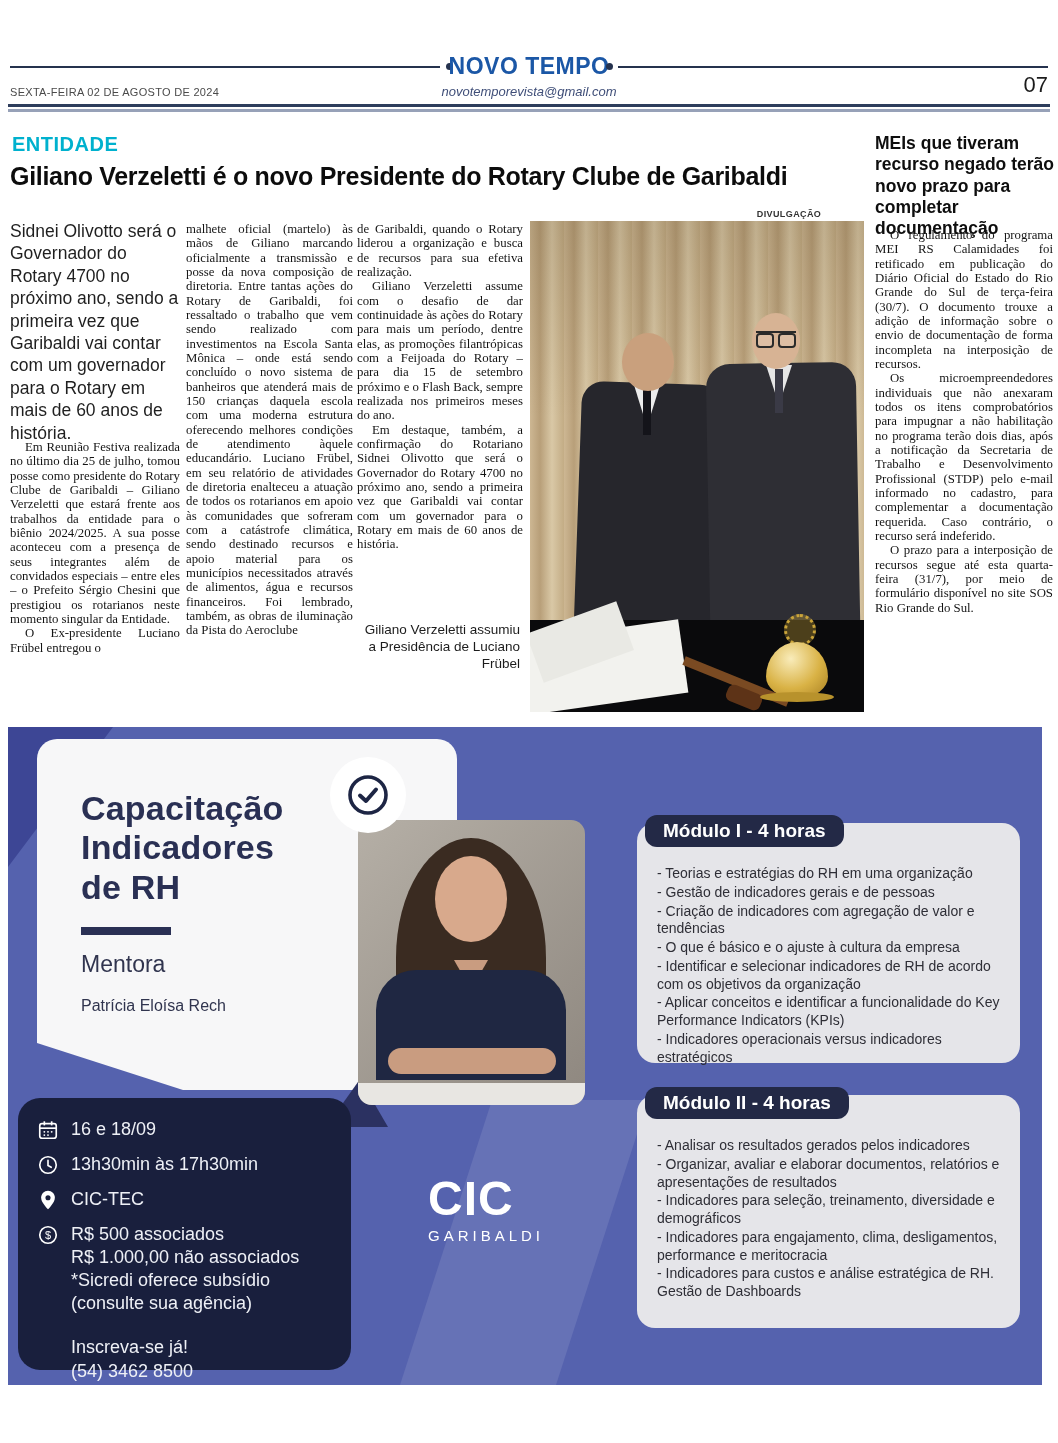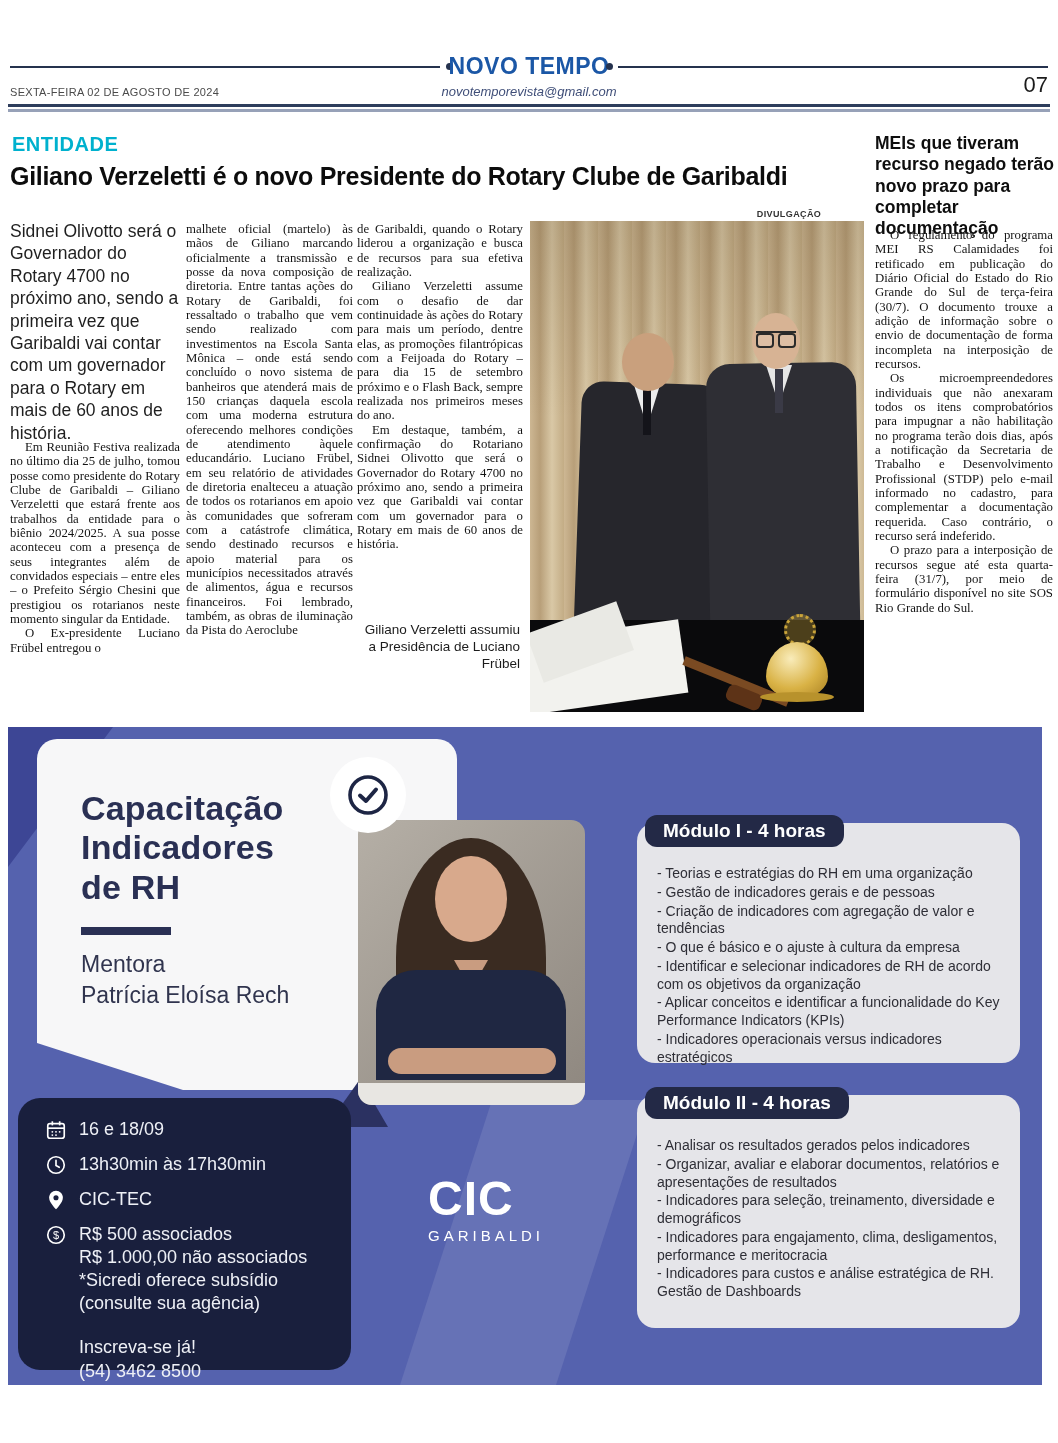--- a/index.html
+++ b/index.html
@@ -82,42 +82,42 @@
            background:rgba(255,255,255,.10);}
   .ad-wedge{position:absolute;left:318px;top:352px;width:62px;height:48px;
             clip-path:polygon(0 100%,55% 0,100% 100%);background:#2b3161;}
   .ad-card{position:absolute;left:29px;top:12px;width:420px;height:351px;background:#f7f7f8;border-radius:20px;}
   .ad-cut{position:absolute;left:29px;top:316px;width:146px;height:47px;
           clip-path:polygon(0 0,0 100%,100% 100%);background:#5562ae;}
   .ad-title{position:absolute;left:73px;top:62px;width:300px;font-size:34px;line-height:1.16;
             font-weight:800;color:#2a3054;letter-spacing:.2px;}
   .ad-bar{position:absolute;left:73px;top:200px;width:90px;height:8px;background:#2a3054;}
   .ad-mentor-label{position:absolute;left:73px;top:224px;font-size:23px;color:#30344e;}
-  .ad-mentor-name{position:absolute;left:73px;top:255px;font-size:23px;color:#30344e;}
+  .ad-mentor-name{position:absolute;left:73px;top:270px;font-size:16px;color:#30344e;}
   .check{position:absolute;left:322px;top:30px;width:76px;height:76px;border-radius:50%;background:#fff;
          display:flex;align-items:center;justify-content:center;z-index:4;}
   .woman{position:absolute;left:350px;top:93px;width:227px;height:285px;border-radius:14px;overflow:hidden;
          background:linear-gradient(135deg,#b5afa6,#8e877f);z-index:3;}
   .w-hair{position:absolute;left:38px;top:18px;width:150px;height:240px;border-radius:50% 50% 40% 40%;background:#3a2b21;}
   .w-face{position:absolute;left:77px;top:36px;width:72px;height:86px;border-radius:50%;background:#d8a98c;}
   .w-body{position:absolute;left:18px;top:150px;width:190px;height:110px;border-radius:40px 40px 0 0;background:#1f2742;}
   .w-neck{position:absolute;left:96px;top:140px;width:34px;height:30px;clip-path:polygon(0 0,100% 0,50% 100%);background:#c99c80;}
   .w-arms{position:absolute;left:30px;top:228px;width:168px;height:26px;border-radius:14px;background:#c99c80;}
   .w-table{position:absolute;left:0;bottom:0;width:100%;height:22px;background:#e8e6e2;}
   .mod-card{position:absolute;left:629px;width:383px;background:#e5e5e9;border-radius:18px;}
   .mod1{top:96px;height:240px;} .mod2{top:368px;height:233px;}
   .pill{position:absolute;left:637px;padding:5px 18px;background:#232946;border-radius:12px;
         color:#fff;font-size:19px;font-weight:700;z-index:2;}
   .pill1{top:88px;} .pill2{top:360px;}
   .mod-items{position:absolute;left:649px;width:356px;font-size:14px;line-height:1.27;color:#2e2e36;}
   .items1{top:138px;} .items2{top:410px;}
   .mod-items div{margin:0 0 1px 0;}
   .info-card{position:absolute;left:10px;top:371px;width:333px;height:272px;background:#191f3d;
              border-radius:22px;color:#eef0f6;font-size:18px;}
-  .info-inner{position:absolute;left:27px;top:20px;right:16px;}
+  .info-inner{position:absolute;left:19px;top:20px;right:16px;}
   .info-row{display:flex;gap:12px;margin-bottom:7px;align-items:flex-start;}
   .info-icon{flex:0 0 22px;padding-top:1px;}
   .info-lines div{line-height:1.28;}
   .info-cta{margin:20px 0 0 34px;line-height:1.35;}
   .cic{position:absolute;left:420px;top:448px;width:170px;color:#fff;z-index:2;}
   .cic-main{font-size:48px;font-weight:800;letter-spacing:1px;line-height:1;}
   .cic-sub{font-size:15px;letter-spacing:4px;margin-top:4px;}
 </style>
 </head>
 <body>

